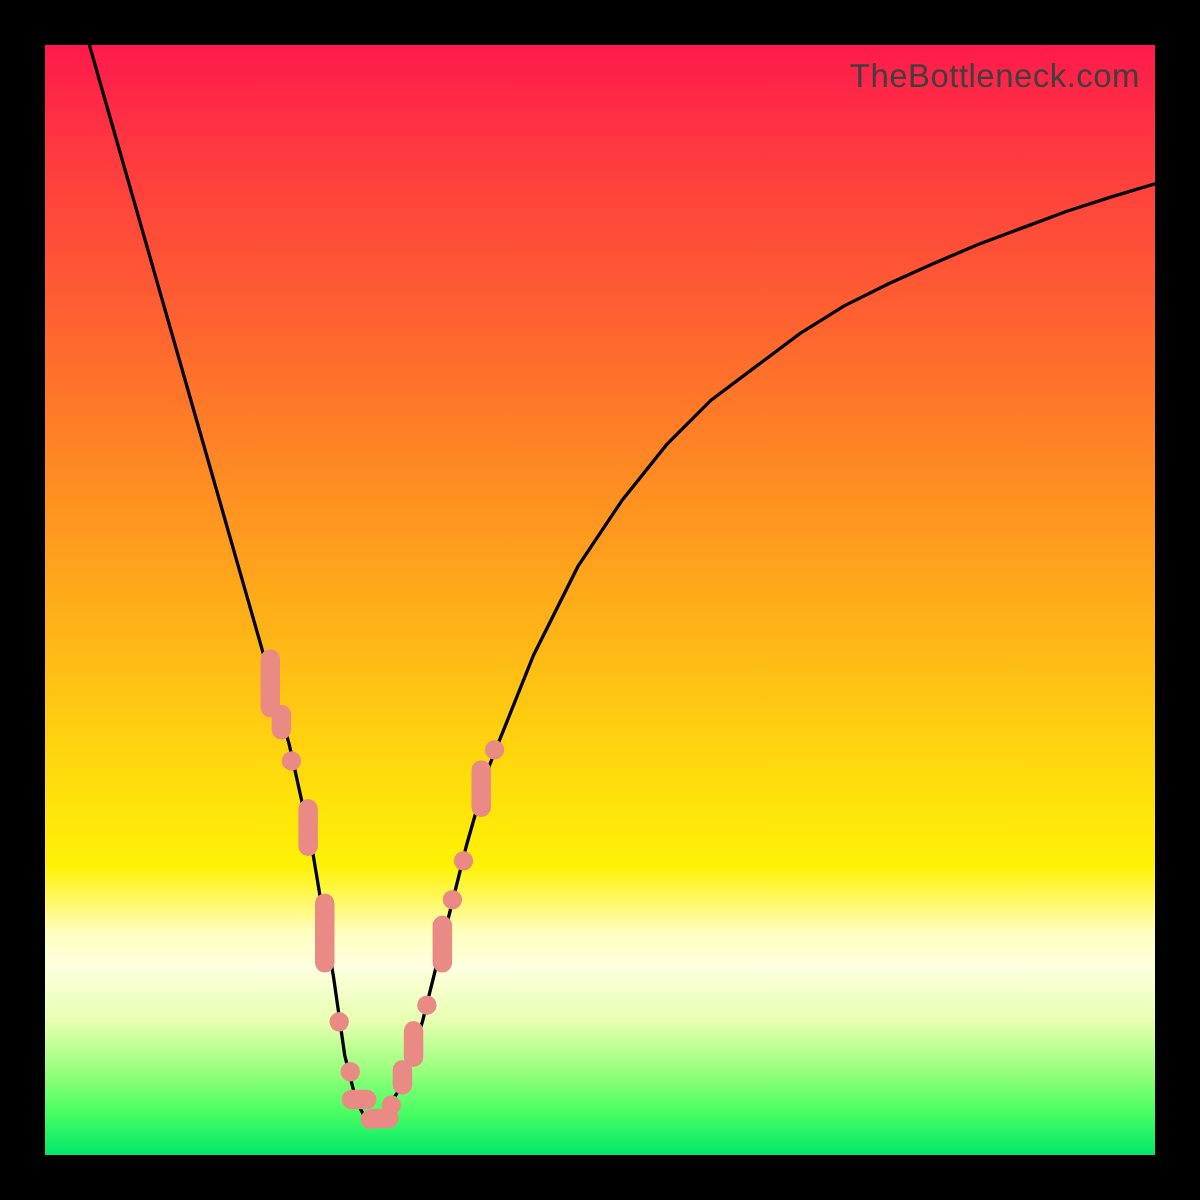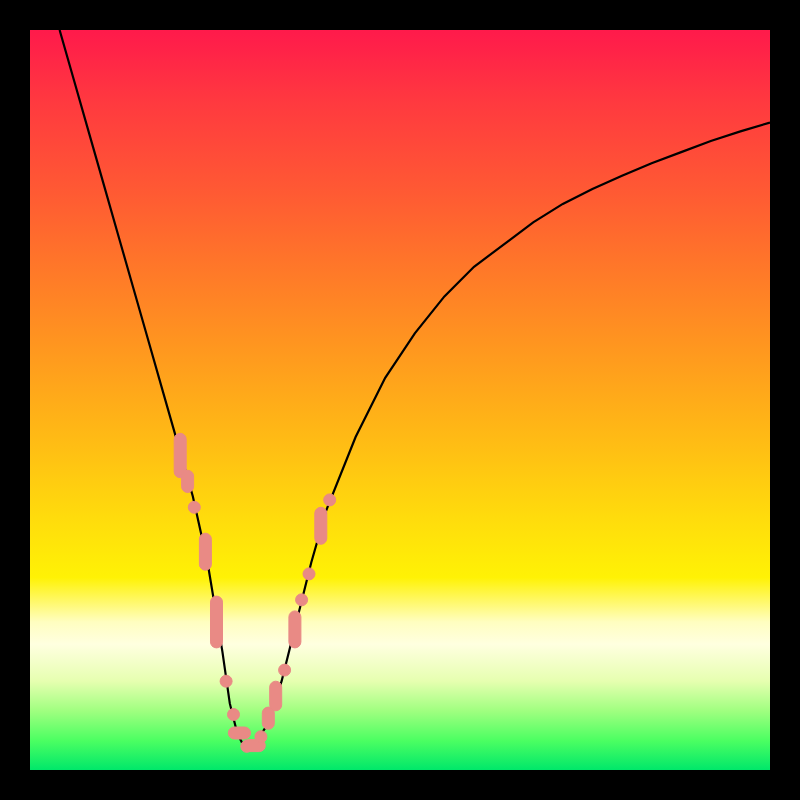--- a/index.html
+++ b/index.html
@@ -70,20 +70,21 @@
   svg .pill {
     fill: #e98a85;
     stroke: #e98a85;
   }
 </style>
 </head>
 <body>
 
 <div class="frame">
   <div class="plot-area">
+    <div class="watermark">TheBottleneck.com</div>
     <svg class="curve" viewBox="0 0 740 740">
       <path class="main-curve" d="M29.6 0.0 L44.4 51.8 L59.2 103.6 L74.0 155.4 L88.8 207.2 L103.6 259.0 L118.4 310.8 L133.2 362.6 L148.0 414.4 L162.8 466.2 L177.6 532.8 L192.4 621.6 L199.8 673.4 L207.2 703.0 L214.6 717.8 L222.0 717.8 L236.8 695.6 L251.6 651.2 L266.4 592.0 L281.2 532.8 L296.0 481.0 L325.6 407.0 L355.2 347.8 L384.8 303.4 L414.4 266.4 L444.0 236.8 L473.6 214.6 L503.2 192.4 L532.8 173.9 L562.4 159.1 L592.0 145.8 L621.6 133.2 L651.2 122.1 L680.8 111.0 L710.4 101.4 L740.0 92.5"></path>
       <g class="markers">
           <rect class="pill" x="144.2" y="403.3" width="12" height="44.4" rx="6"></rect>
           <rect class="pill" x="151.6" y="440.3" width="12" height="22.2" rx="6"></rect>
           <circle class="dot" cx="164.3" cy="477.3" r="6"></circle>
           <rect class="pill" x="169.4" y="503.2" width="12" height="37.0" rx="6"></rect>
           <rect class="pill" x="180.5" y="566.1" width="12" height="51.8" rx="6"></rect>
           <circle class="dot" cx="196.1" cy="651.2" r="6"></circle>
           <circle class="dot" cx="203.5" cy="684.5" r="6"></circle>

